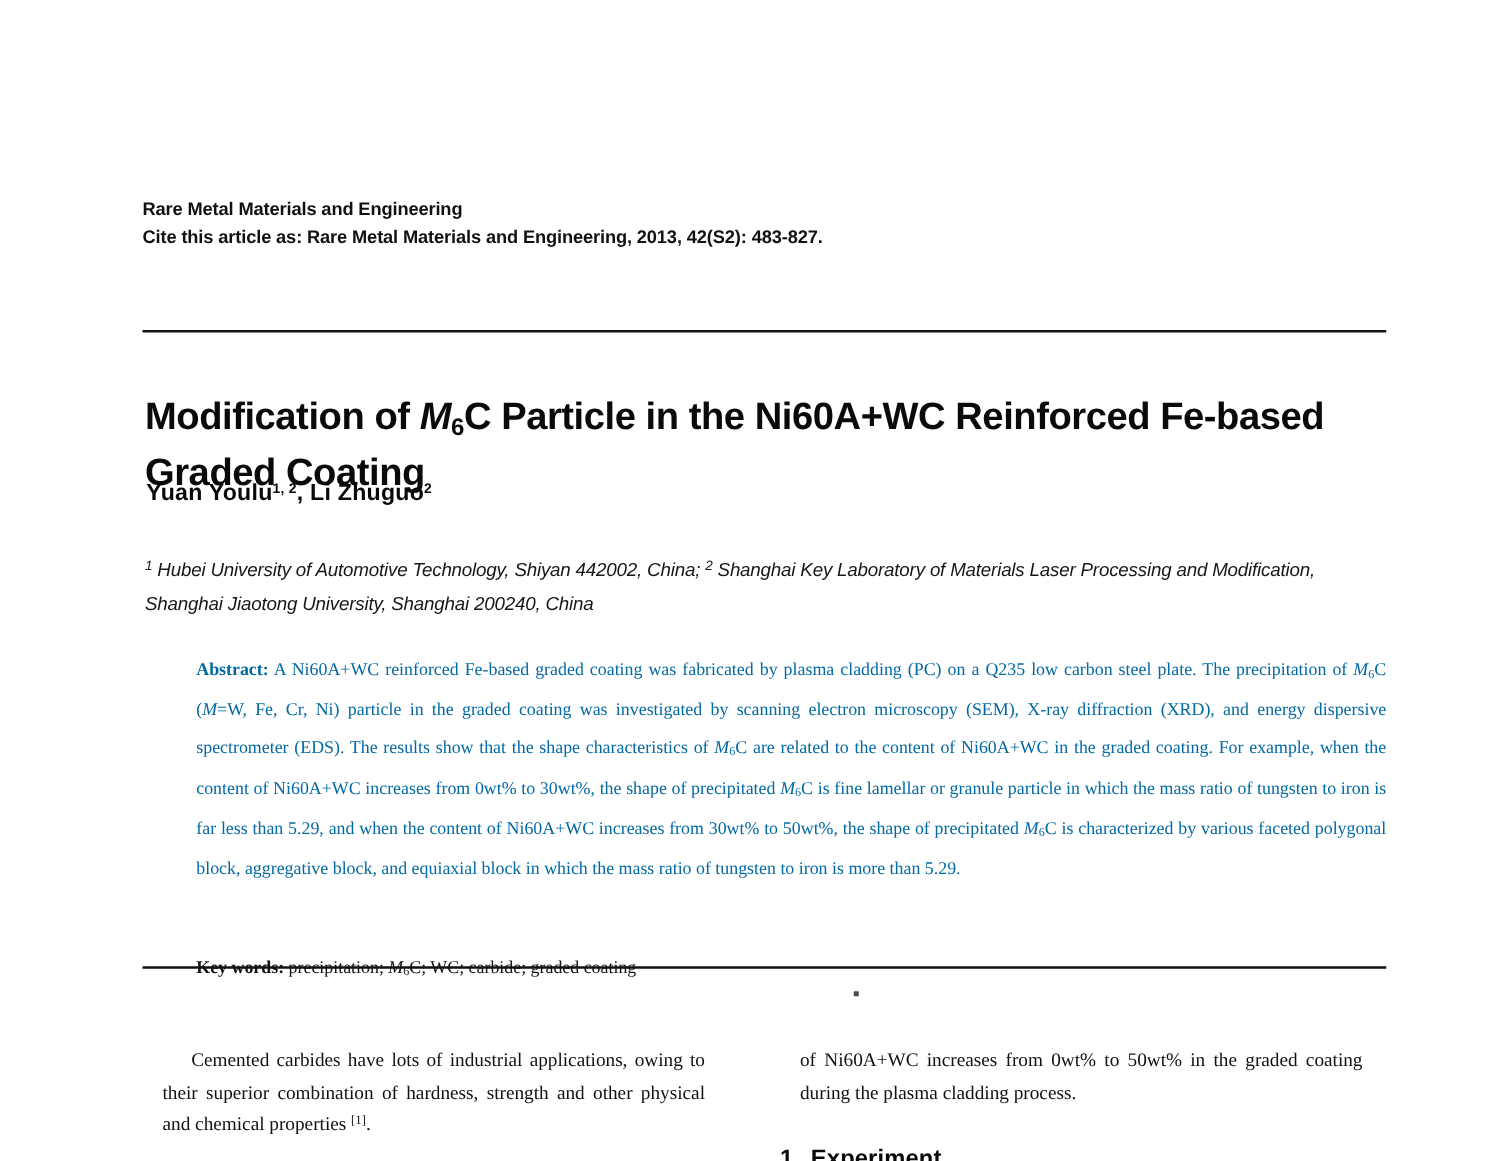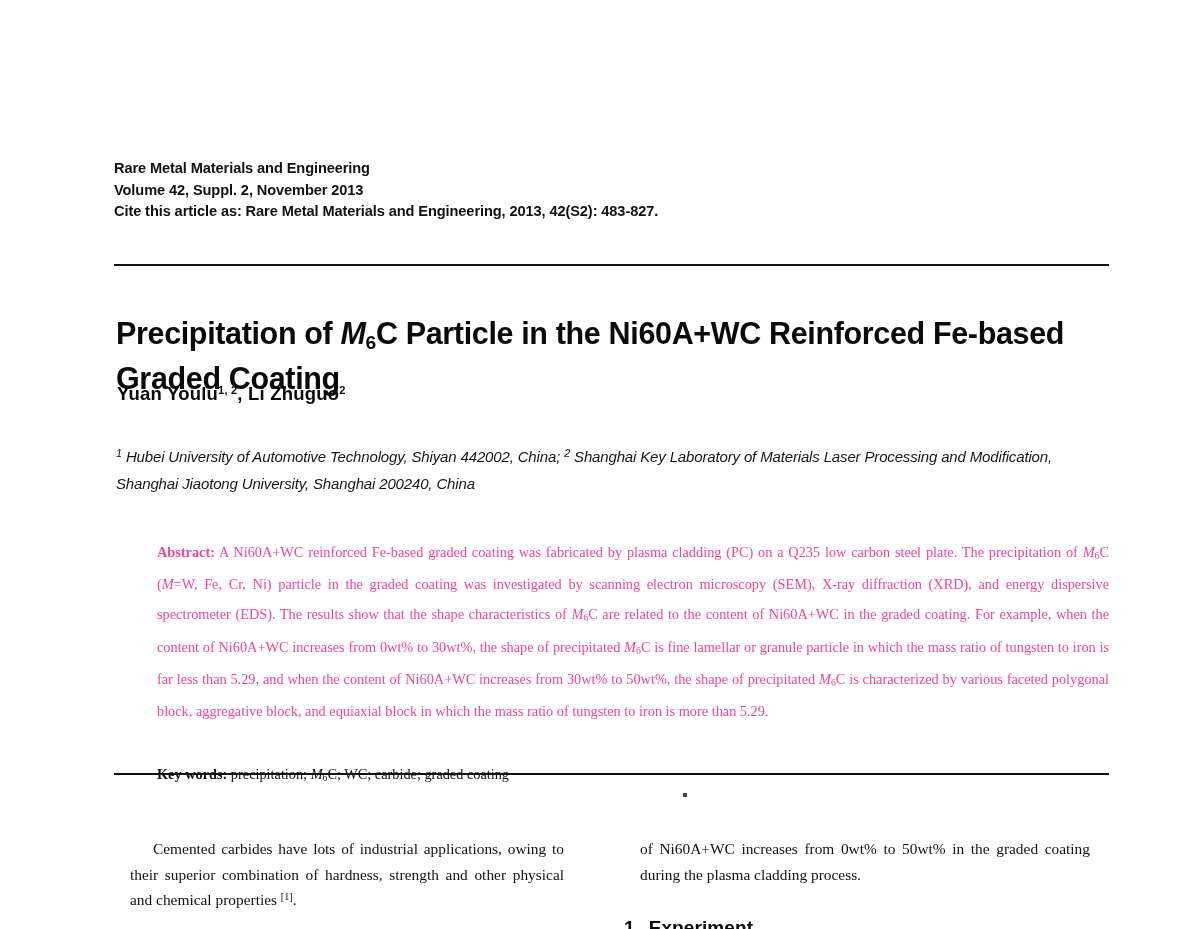--- a/index.html
+++ b/index.html
@@ -107,26 +107,26 @@
     font-size: 0.72em;
     vertical-align: baseline;
     position: relative;
     top: -0.45em;
   }
 
   
   .abstract {
     position: absolute;
     left: 157px;
-    top: 537px;
+    top: 521px;
     width: 952px;
     font-size: 14.3px;
     line-height: 30.2px;
     text-align: justify;
-    color: #ec4899;
+    color: #0369a1;
   }
   .abstract b { font-weight: bold; }
   .abstract i { font-style: italic; }
   .abstract sub {
     font-size: 0.68em;
     vertical-align: baseline;
     position: relative;
     top: 0.21em;
   }
 
@@ -190,27 +190,26 @@
     background: #4a4a4a;
   }
 </style>
 </head>
 <body>
 
 <div class="page">
 
   <div class="journal-header">
     <div>Rare Metal Materials and Engineering</div>
-    <div>Volume 42, Suppl. 2, November 2013</div>
     <div>Cite this article as: Rare Metal Materials and Engineering, 2013, 42(S2): 483-827.</div>
   </div>
 
   <div class="rule rule-top"></div>
 
-  <h1 class="title"><span>Precipitation of </span><i>M</i><sub>6</sub><span>C Particle in the Ni60A+WC Reinforced Fe-based Graded Coating</span></h1>
+  <h1 class="title"><span>Modification of </span><i>M</i><sub>6</sub><span>C Particle in the Ni60A+WC Reinforced Fe-based Graded Coating</span></h1>
 
   <div class="authors"><span>Yuan   Youlu</span><sup>1, 2</sup><span>, </span><span>Li   Zhuguo</span><sup>2</sup></div>
 
   <div class="affiliation"><sup>1</sup><span> Hubei University of Automotive Technology, Shiyan 442002, China; </span><sup>2</sup><span> Shanghai Key Laboratory of Materials Laser Processing and Modification, Shanghai Jiaotong University, Shanghai 200240, China</span></div>
 
   <div class="abstract"><b>Abstract:</b><span> A Ni60A+WC reinforced Fe-based graded coating was fabricated by plasma cladding (PC) on a Q235 low carbon steel plate. The precipitation of </span><i>M</i><sub>6</sub><span>C (</span><i>M</i><span>=W, Fe, Cr, Ni) particle in the graded coating was investigated by scanning electron microscopy (SEM), X-ray diffraction (XRD), and energy dispersive spectrometer (EDS). The results show that the shape characteristics of </span><i>M</i><sub>6</sub><span>C are related to the content of Ni60A+WC in the graded coating. For example, when the content of Ni60A+WC increases from 0wt% to 30wt%, the shape of precipitated </span><i>M</i><sub>6</sub><span>C is fine lamellar or granule particle in which the mass ratio of tungsten to iron is far less than 5.29, and when the content of Ni60A+WC increases from 30wt% to 50wt%, the shape of precipitated </span><i>M</i><sub>6</sub><span>C is characterized by various faceted polygonal block, aggregative block, and equiaxial block in which the mass ratio of tungsten to iron is more than 5.29.</span></div>
 
   <div class="keywords"><b>Key words:</b><span> precipitation; </span><i>M</i><sub>6</sub><span>C; WC; carbide; graded coating</span></div>
 
   <div class="rule rule-bottom"></div>

